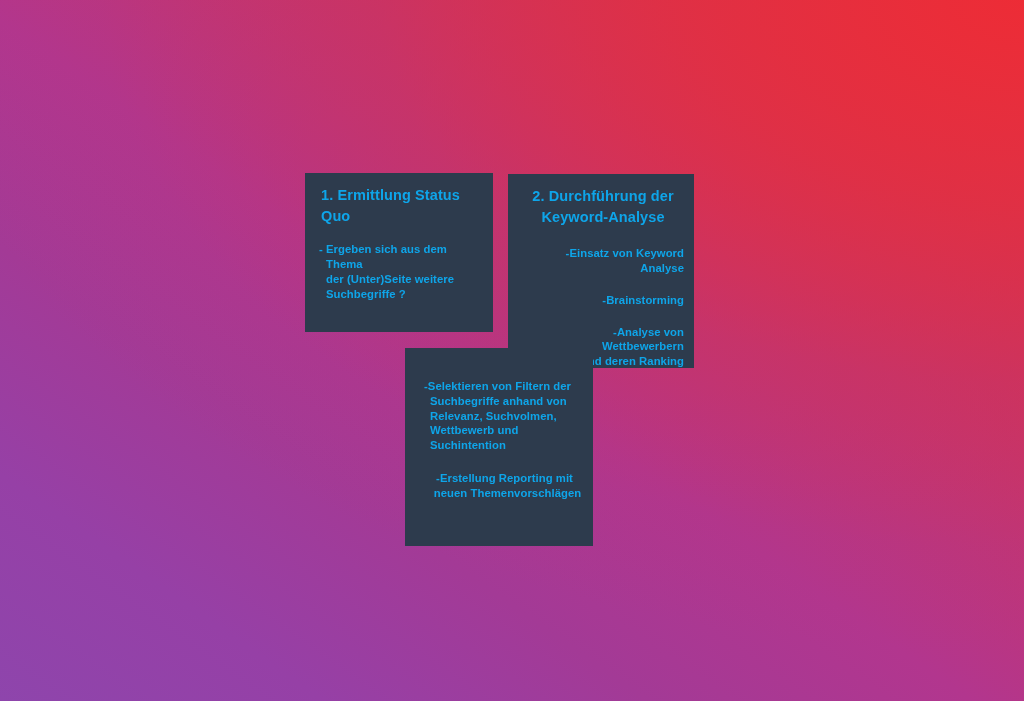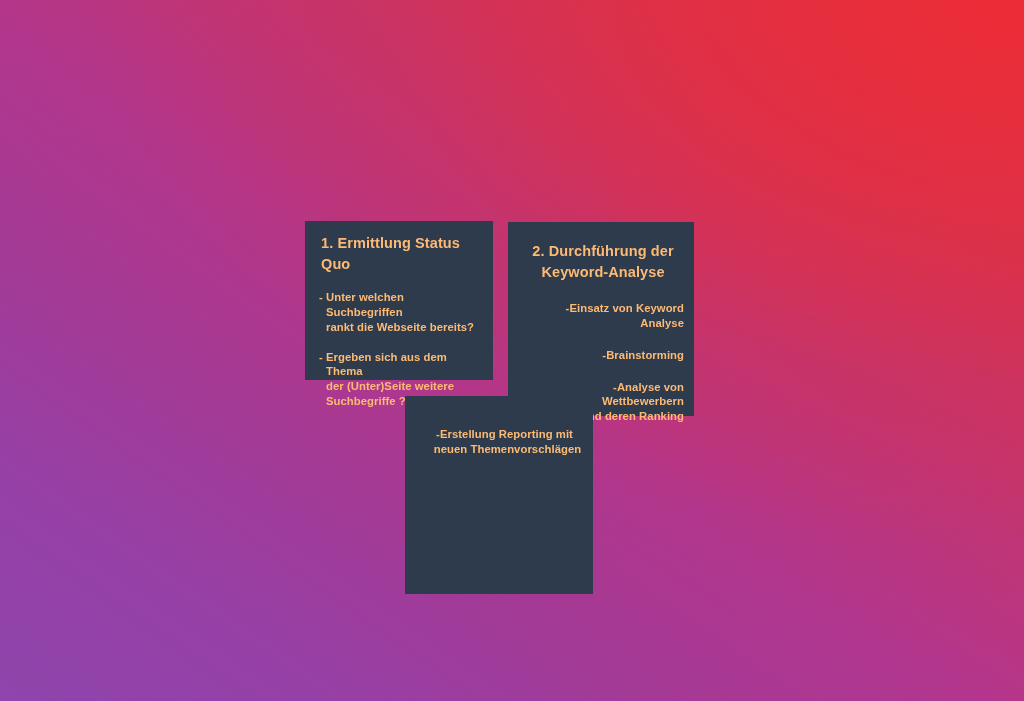--- a/index.html
+++ b/index.html
@@ -32,27 +32,26 @@
         #a33a96 68%,
         #9640a6 84%,
         #8e45ac 100%);
     overflow: hidden;
   }
 
   
   .card {
     position: absolute;
     background: #2d3b4d;
-    color: #fdba74;
+    color: #0ea5e9;
     box-sizing: border-box;
-    margin-top: 48px;
   }
 
   #card-1 { left: 305px; top: 173px; width: 188px;  height: 159px; padding: 12px 14px 10px 9px; }
-  #card-2 { left: 508px; top: 174px; width: 186px;  height: 194px; padding: 19px 10px 10px 14px; }
+  #card-2 { left: 508px; top: 174px; width: 186px;  height: 194px; padding: 12px 10px 10px 14px; }
   #card-3 { left: 405px; top: 348px; width: 188px;  height: 198px; padding: 13px 8px 10px 12px; }
 
   .card-title {
     font-size: 14.5px;
     font-weight: bold;
     line-height: 1.42;
     letter-spacing: 0.1px;
     margin: 0;
   }
   #card-1 .card-title { text-align: left; padding-left: 7px; }
@@ -88,39 +87,41 @@
   #card-3 .bullet:last-child { margin-bottom: 0; text-align: center; }
 </style>
 </head>
 <body>
 
 <div id="canvas">
 
   <div class="card" id="card-1">
     <p class="card-title">1. Ermittlung Status Quo</p>
     <ul class="bullets">
-      <li class="bullet">- Unter welchen Suchbegriffen
-  rankt die Webseite bereits?</li>
       <li class="bullet">- Ergeben sich aus dem Thema
   der (Unter)Seite weitere
   Suchbegriffe ?</li>
     </ul>
   </div>
 
   <div class="card" id="card-2">
     <p class="card-title">2. Durchführung der
 Keyword-Analyse</p>
     <ul class="bullets">
       <li class="bullet">-Einsatz von Keyword Analyse</li>
       <li class="bullet">-Brainstorming</li>
       <li class="bullet">-Analyse von Wettbewerbern
   und deren Ranking</li>
     </ul>
   </div>
 
   <div class="card" id="card-3">
     <ul class="bullets">
+      <li class="bullet">-Selektieren von Filtern der
+  Suchbegriffe anhand von
+  Relevanz, Suchvolmen,
+  Wettbewerb und Suchintention</li>
       <li class="bullet">-Erstellung Reporting mit
    neuen Themenvorschlägen</li>
     </ul>
   </div>
 
 </div>
 
 </body></html>

